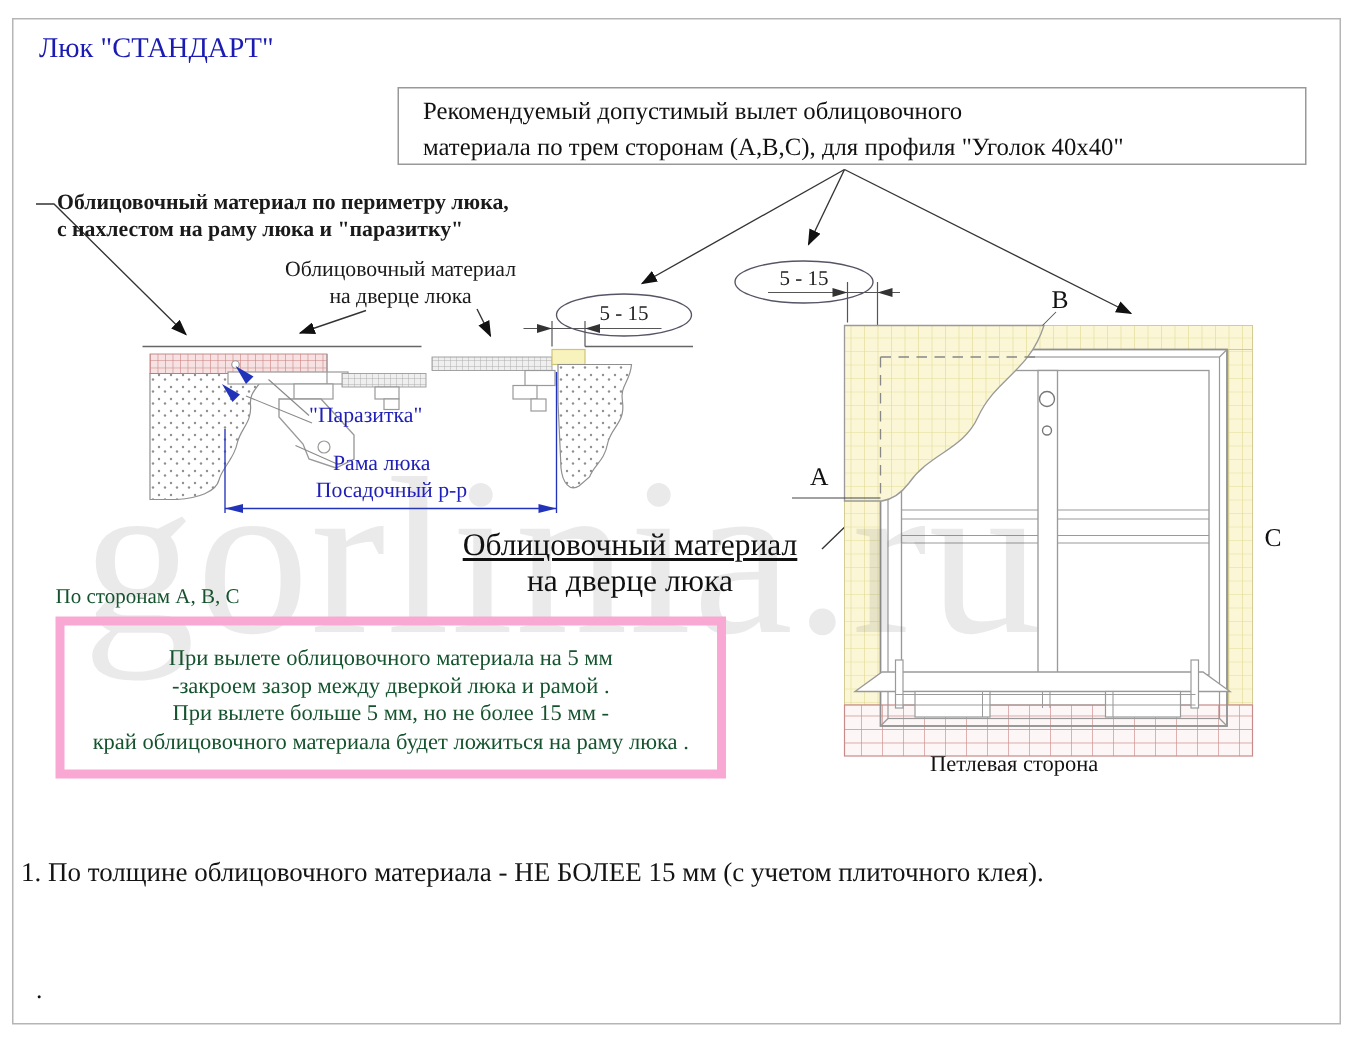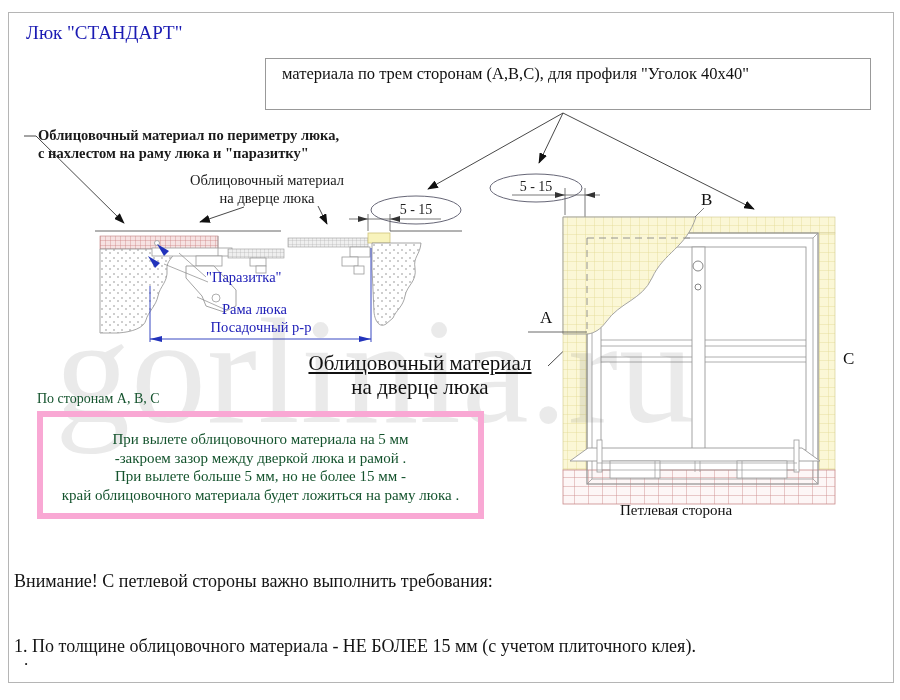--- a/index.html
+++ b/index.html
@@ -192,20 +192,21 @@
       <line x1="528" y1="332" x2="587" y2="332" stroke="#444" stroke-width="0.8"></line>
       <line x1="704" y1="208" x2="695" y2="217" stroke="#555" stroke-width="0.7"></line>
     </g>
   </svg>
 
   <div id="watermark" class="abs">gorlinia.ru</div>
 
   <div id="title" class="abs txt">Люк "СТАНДАРТ"</div>
 
   <div id="callout-box" class="abs txt">
+    <div>Рекомендуемый допустимый вылет облицовочного</div>
     <div>материала по трем сторонам (А,В,С), для профиля "Уголок 40х40"</div>
   </div>
 
   <div id="perimeter-label" class="abs txt small-label">
     <div>Облицовочный материал по периметру люка,</div>
     <div>с нахлестом на раму люка и "паразитку"</div>
   </div>
 
   <div id="door-small-label" class="abs txt small-label">
     <div>Облицовочный материал</div>
@@ -233,21 +234,20 @@
   <div id="note-heading" class="abs txt red">По сторонам А, В, С</div>
 
   <div id="note-box" class="abs txt red">
     <div>При вылете облицовочного материала  на 5 мм</div>
     <div><span>-</span><span class="u">закроем зазор между дверкой люка и рамой</span><span> .</span></div>
     <div>При вылете больше 5 мм, но не более 15 мм -</div>
     <div><span class="u">край облицовочного материала будет ложиться на раму люка</span><span> .</span></div>
   </div>
 
   <div id="req" class="abs txt">
-    <div class="req-line"><span>Внимание! С </span><span class="u">петлевой стороны</span><span> важно выполнить требования:</span></div>
     <div class="req-line">1. По толщине облицовочного материала - НЕ БОЛЕЕ 15 мм (с учетом плиточного клея).</div>
     
     
     
     
   </div>
 
   <div id="footer-dot" class="abs txt">.</div>
 
 </div>

